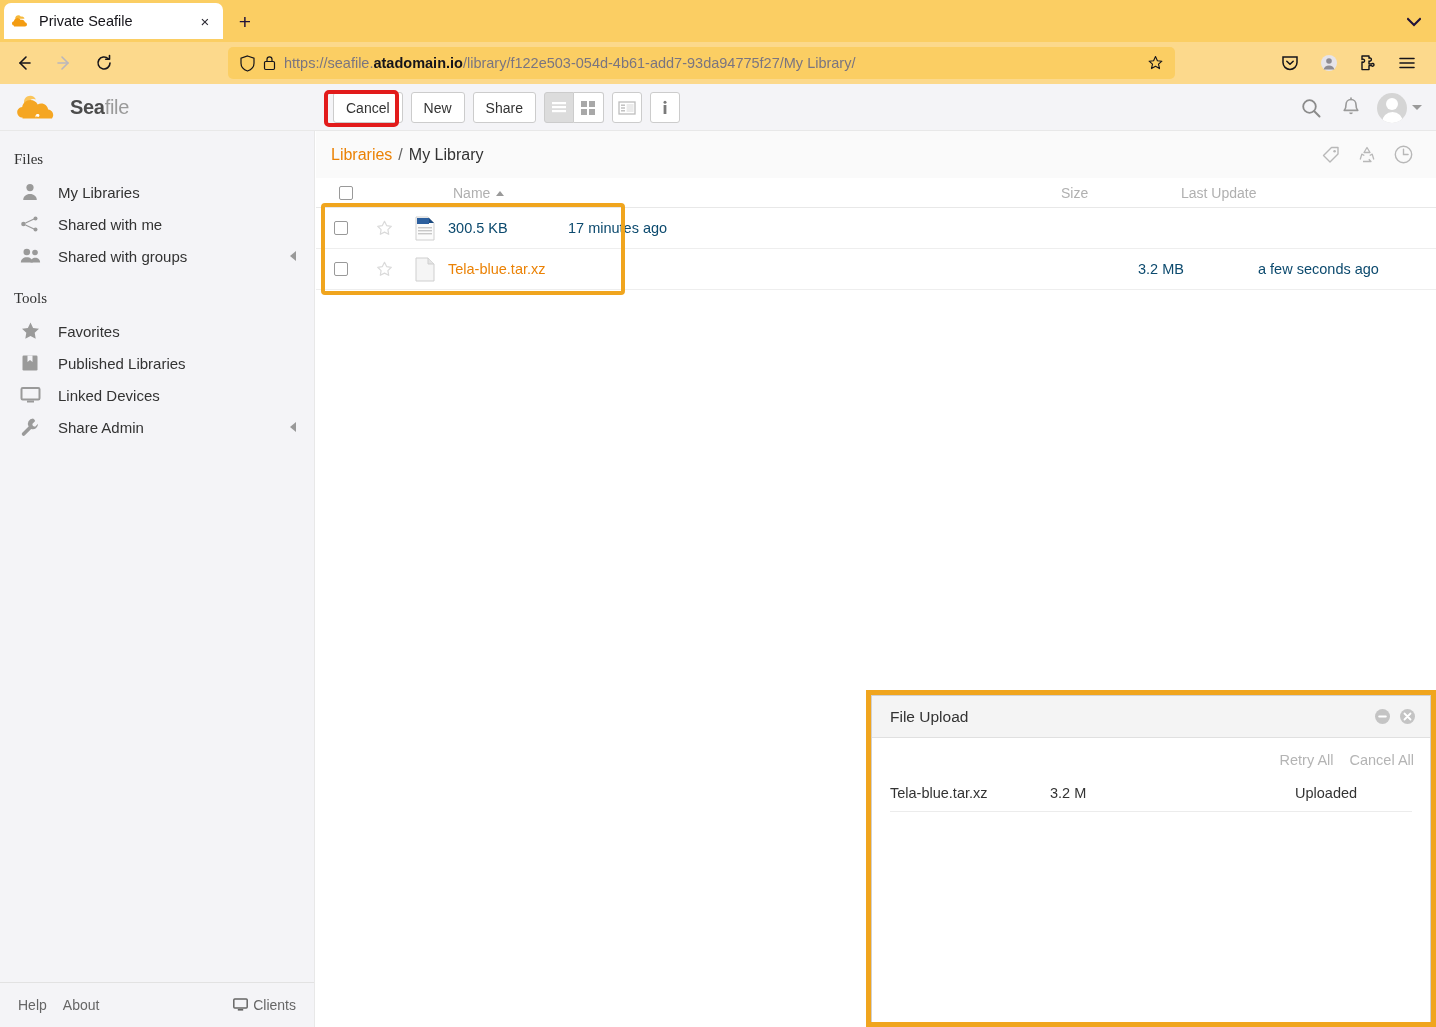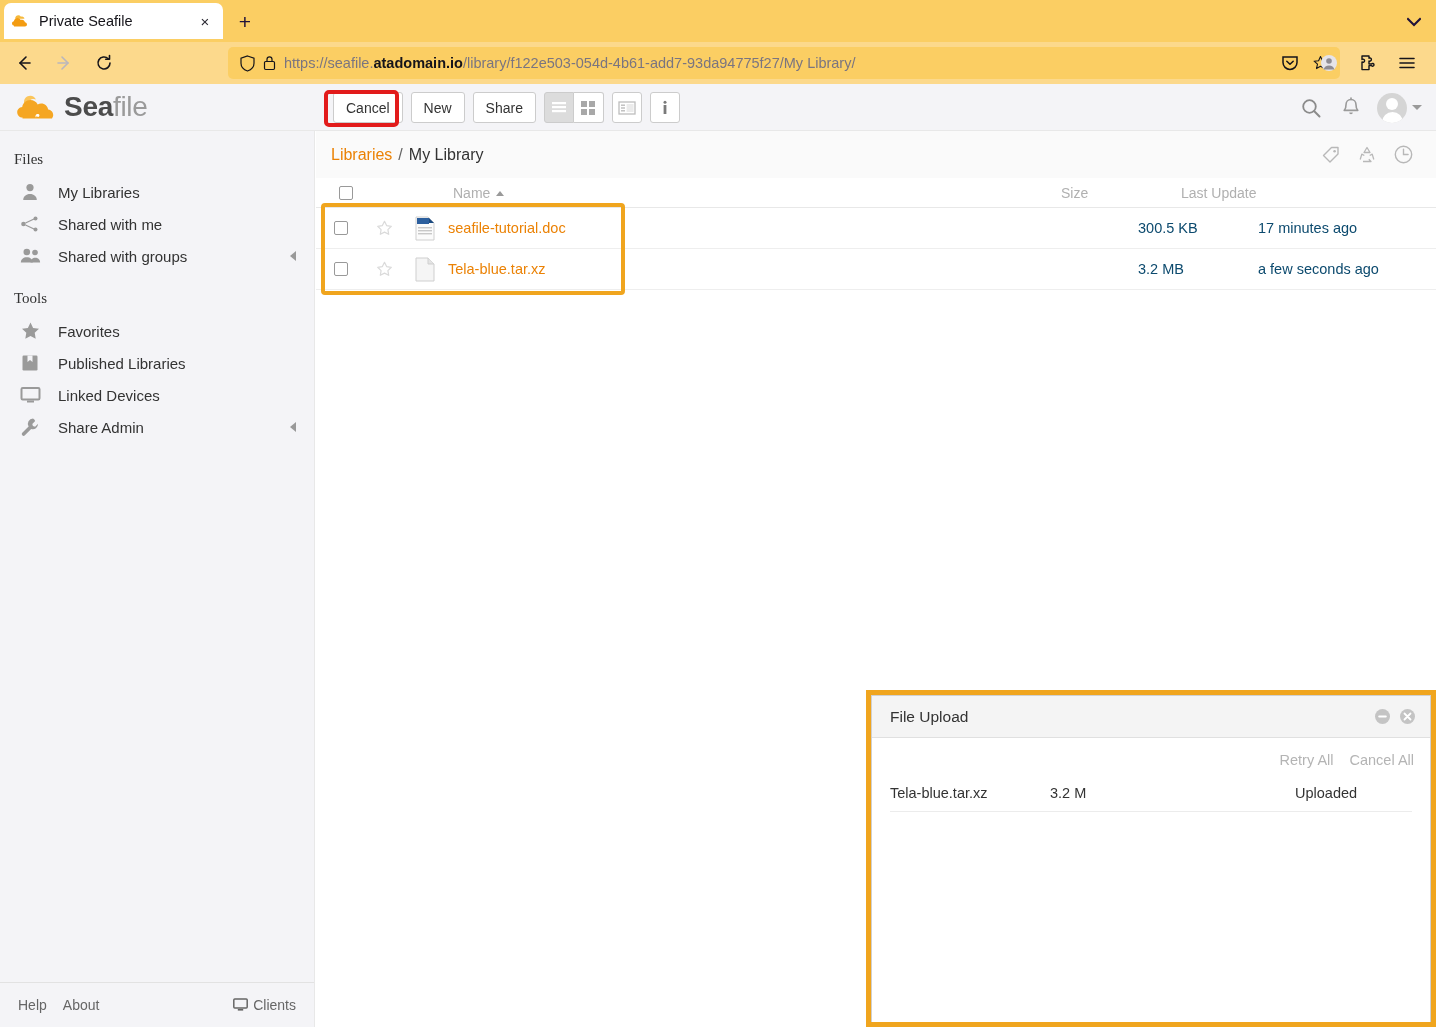--- a/index.html
+++ b/index.html
@@ -48,21 +48,21 @@
     background: #FCD98C;
     display: flex; align-items: center;
   }
   .nav-btn {
     width: 32px; height: 32px; margin-left: 8px; flex: none;
     display: flex; align-items: center; justify-content: center;
     color: #15141a;
   }
   .nav-btn.disabled { color: #b9b6bd; }
   #urlbar {
-    position: absolute; left: 228px; top: 47px; width: 1112px; height: 32px;
+    position: absolute; left: 228px; top: 47px; width: 947px; height: 32px;
     background: #FBCE63; border-radius: 5px;
     display: flex; align-items: center; padding: 0 8px;
   }
   .url-icon { width: 22px; height: 20px; flex: none; display: flex; align-items: center; justify-content: center; }
   #url-text {
     flex: 1; font-size: 14.5px; color: #7a7580; margin-left: 4px;
     white-space: nowrap; overflow: hidden;
   }
   #url-text .u-domain { color: #15141a; font-weight: bold; }
   #url-text .u-scheme { color: #7a7580; }
@@ -78,21 +78,21 @@
   #app { position: absolute; left: 0; top: 84px; width: 1436px; height: 943px; background: #fff; }
 
   #app-header {
     position: absolute; left: 0; top: 0; width: 1436px; height: 47px;
     background: #f4f4f7; border-bottom: 1px solid #e8e8e8;
   }
   #logo {
     position: absolute; left: 16px; top: 6px; width: 160px; height: 34px;
     display: flex; align-items: center;
   }
-  .logo-text { font-size: 28px; color: #4c4c4c; letter-spacing: -0.3px; margin-left: 6px; }
+  .logo-text { font-size: 20px; color: #4c4c4c; letter-spacing: -0.3px; margin-left: 12px; }
   .logo-text b { font-weight: bold; }
   .logo-text span { color: #9a9a9a; }
 
   #toolbar { position: absolute; left: 333px; top: 7px; height: 33px; display: flex; align-items: center; }
   .tb-btn {
     height: 31px; padding: 0 12px; background: #fff;
     border: 1px solid #ccc; border-radius: 3px; margin-right: 8px;
     font-size: 14px; color: #333; display: flex; align-items: center;
     font-family: "Liberation Sans", sans-serif;
   }
@@ -525,21 +525,20 @@
         <span class="c-icon">
           <svg width="22" height="25" viewBox="0 0 22 25">
               <path d="M2 1h12l6 6v17H2z" fill="#fbfbfb" stroke="#cfcfcf" stroke-width="1"></path>
               <rect x="3" y="2" width="12" height="6" fill="#2C5F9E"></rect>
               <path d="M15 2l5 5h-5z" fill="#1b4a80"></path>
               <rect x="4" y="11" width="14" height="1.4" fill="#c8c8c8"></rect>
               <rect x="4" y="14" width="14" height="1.4" fill="#c8c8c8"></rect>
               <rect x="4" y="17" width="14" height="1.4" fill="#c8c8c8"></rect>
             </svg>
         </span>
-        <span class="c-name"><a href="#">seafile-tutorial.doc</a></span>
         <span class="c-size">300.5 KB</span>
         <span class="c-date">17 minutes ago</span>
       </div>
 
       <div class="ft-row">
         <span class="c-check">
             <span class="cbox"></span>
           </span>
         <span class="c-star">
           <svg width="17" height="16" viewBox="0 0 17 16">

